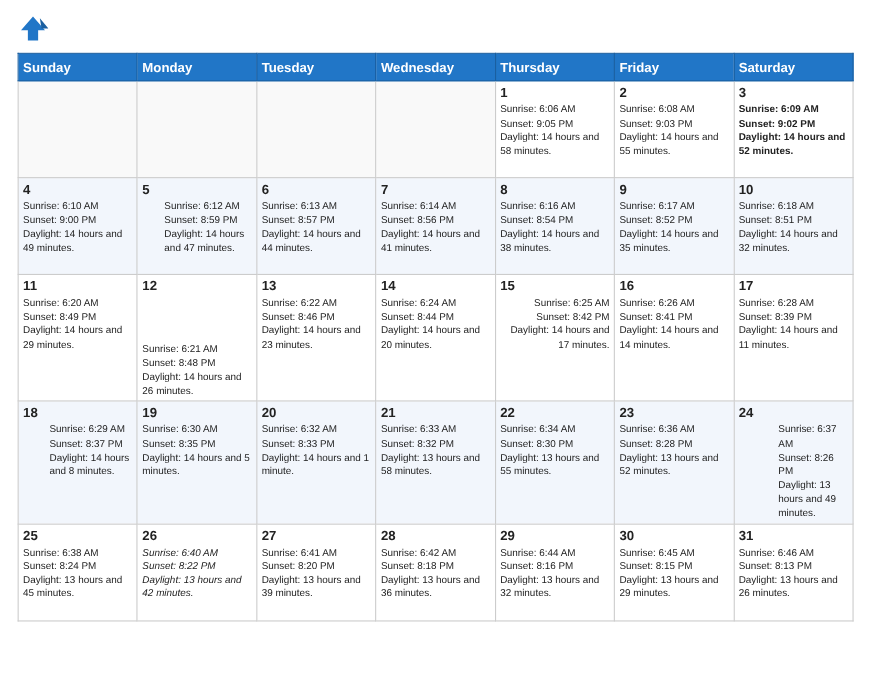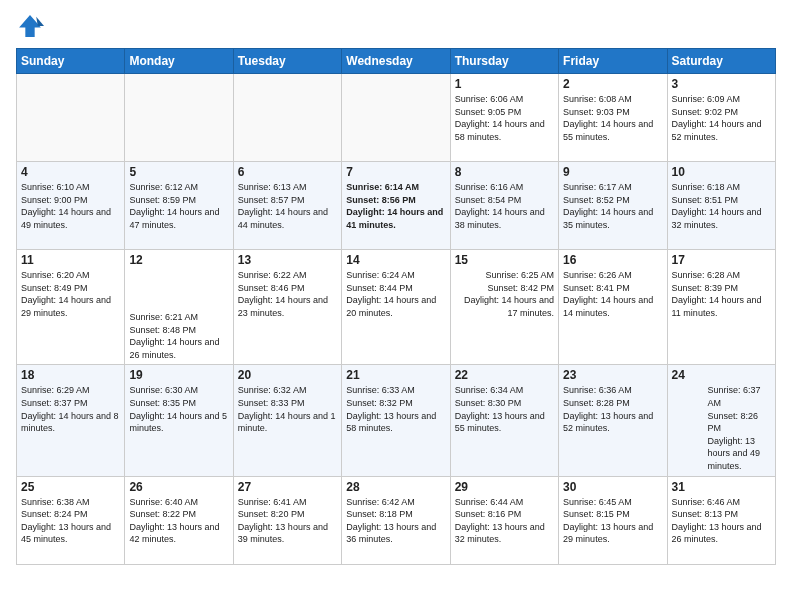--- a/index.html
+++ b/index.html
@@ -148,47 +148,47 @@
 Daylight: 14 hours and 58 minutes.</div>
           </td>
           <td>
             <span class="day-num">2</span>
             <div class="day-info" style="white-space: pre-line;">Sunrise: 6:08 AM
 Sunset: 9:03 PM
 Daylight: 14 hours and 55 minutes.</div>
           </td>
           <td>
             <span class="day-num">3</span>
-            <div class="day-info" style="white-space: pre-line;">Sunrise: 6:09 AM
+            <div class="day-info" style="white-space: pre-line; font-weight: bold;">Sunrise: 6:09 AM
 Sunset: 9:02 PM
 Daylight: 14 hours and 52 minutes.</div>
           </td>
         </tr>
         <tr>
           <td>
             <span class="day-num">4</span>
             <div class="day-info" style="white-space: pre-line;">Sunrise: 6:10 AM
 Sunset: 9:00 PM
 Daylight: 14 hours and 49 minutes.</div>
           </td>
           <td>
             <span class="day-num">5</span>
-            <div class="day-info" style="white-space: pre-line;">Sunrise: 6:12 AM
+            <div class="day-info" style="white-space: pre-line; margin-left: 20px;">Sunrise: 6:12 AM
 Sunset: 8:59 PM
 Daylight: 14 hours and 47 minutes.</div>
           </td>
           <td>
             <span class="day-num">6</span>
             <div class="day-info" style="white-space: pre-line;">Sunrise: 6:13 AM
 Sunset: 8:57 PM
 Daylight: 14 hours and 44 minutes.</div>
           </td>
           <td>
             <span class="day-num">7</span>
-            <div class="day-info" style="white-space: pre-line; font-weight: bold;">Sunrise: 6:14 AM
+            <div class="day-info" style="white-space: pre-line;">Sunrise: 6:14 AM
 Sunset: 8:56 PM
 Daylight: 14 hours and 41 minutes.</div>
           </td>
           <td>
             <span class="day-num">8</span>
             <div class="day-info" style="white-space: pre-line;">Sunrise: 6:16 AM
 Sunset: 8:54 PM
 Daylight: 14 hours and 38 minutes.</div>
           </td>
           <td>
@@ -244,21 +244,21 @@
           <td>
             <span class="day-num">17</span>
             <div class="day-info" style="white-space: pre-line;">Sunrise: 6:28 AM
 Sunset: 8:39 PM
 Daylight: 14 hours and 11 minutes.</div>
           </td>
         </tr>
         <tr>
           <td>
             <span class="day-num">18</span>
-            <div class="day-info" style="white-space: pre-line;">Sunrise: 6:29 AM
+            <div class="day-info" style="white-space: pre-line; margin-left: 24px;">Sunrise: 6:29 AM
 Sunset: 8:37 PM
 Daylight: 14 hours and 8 minutes.</div>
           </td>
           <td>
             <span class="day-num">19</span>
             <div class="day-info" style="white-space: pre-line;">Sunrise: 6:30 AM
 Sunset: 8:35 PM
 Daylight: 14 hours and 5 minutes.</div>
           </td>
           <td>
@@ -294,21 +294,21 @@
         </tr>
         <tr>
           <td>
             <span class="day-num">25</span>
             <div class="day-info" style="white-space: pre-line;">Sunrise: 6:38 AM
 Sunset: 8:24 PM
 Daylight: 13 hours and 45 minutes.</div>
           </td>
           <td>
             <span class="day-num">26</span>
-            <div class="day-info" style="white-space: pre-line;">Sunrise: 6:40 AM
+            <div class="day-info" style="white-space: pre-line; font-style: italic;">Sunrise: 6:40 AM
 Sunset: 8:22 PM
 Daylight: 13 hours and 42 minutes.</div>
           </td>
           <td>
             <span class="day-num">27</span>
             <div class="day-info" style="white-space: pre-line;">Sunrise: 6:41 AM
 Sunset: 8:20 PM
 Daylight: 13 hours and 39 minutes.</div>
           </td>
           <td>

